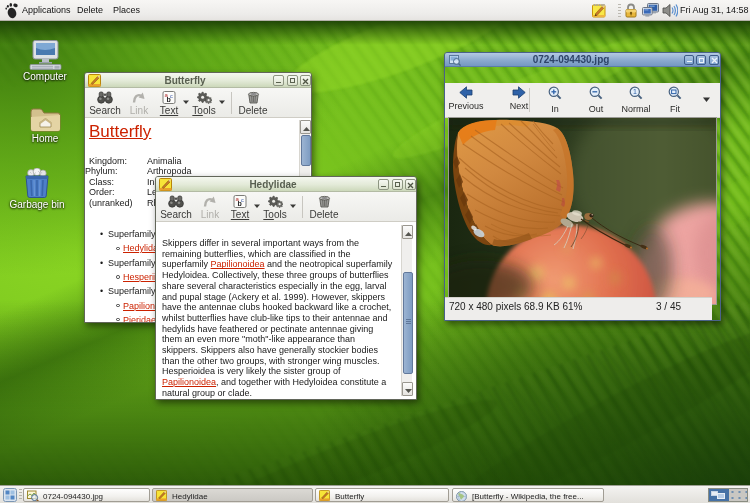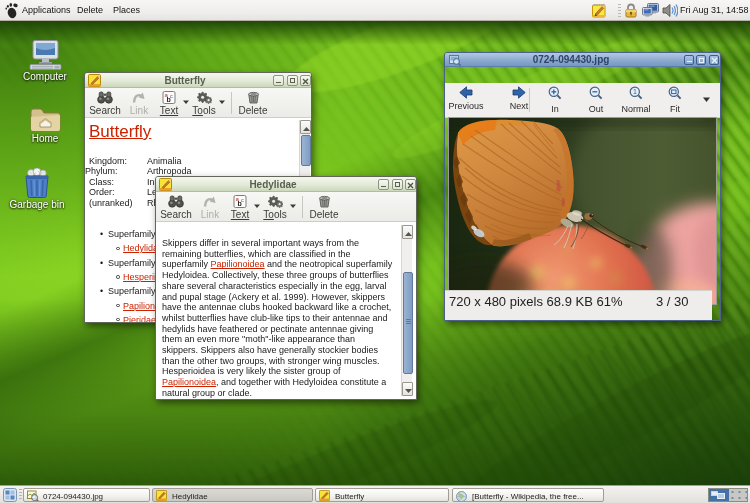--- a/index.html
+++ b/index.html
@@ -39,21 +39,21 @@
 .tbtn.press{background:linear-gradient(#dbd9d4,#cbc9c4)}
 .tbtn span{position:absolute;left:19px;top:1.5px}
 
 .vtit{position:absolute;left:0;top:0;right:0;height:14px;border-radius:2px 2px 0 0;
 background:linear-gradient(#b4c9e2,#89a8cd 60%,#7598c2);border-bottom:1px solid #5c7da8;
 text-align:center;font-size:10px;font-weight:bold;color:#2e4468;line-height:14px;padding-right:23px}
 .vbtn{position:absolute;top:2px;width:10px;height:10px;border:1px solid #3e5c88;border-radius:2px;
 background:linear-gradient(#a9c2e0,#7fa4d0)}
 .vmenu{position:absolute;left:0;top:14px;right:0;height:16px;background:#f0efed;font-size:9.5px;color:#1a1a1a;line-height:16px}
 .vtools{position:absolute;left:0;top:30px;right:0;height:35px;background:#f0efed;border-bottom:1px solid #d4d2cc}
-.vstat{position:absolute;left:0;bottom:0;right:8px;height:30px;background:#eeedeb;border-top:1px solid #d4d2cc;font-size:13px;color:#222}
+.vstat{position:absolute;left:0;bottom:0;right:8px;height:23px;background:#eeedeb;border-top:1px solid #d4d2cc;font-size:10px;color:#222}
 .vitem{position:absolute;top:3px;text-align:center;font-size:9px;color:#2a2a28}
 .vitem div{margin-top:2px}
 </style></head><body>
 <div id="desk">
 
 <svg class="abs" style="left:0;top:0" width="750" height="503" viewBox="0 0 750 503">
  <defs>
   <radialGradient id="wbright" cx="0.10" cy="0.50" r="0.72">
    <stop offset="0" stop-color="#8ad523"></stop>
           <stop offset=".45" stop-color="#7cc71f" stop-opacity=".9"></stop>
@@ -605,21 +605,21 @@
 </g>
 <path d="M132,101 C144,110 158,118 176,127" stroke="#35250f" stroke-width="1.1" fill="none"></path>
 <ellipse cx="179" cy="128" rx="3.8" ry="1.6" fill="#443016" transform="rotate(23 179 128)"></ellipse>
 <circle cx="182" cy="129.5" r="1.1" fill="#b06a28"></circle>
 <path d="M130,103 C130,113 127,122 122,129" stroke="#5a4428" stroke-width=".8" fill="none"></path>
 
 </svg>
       </div>
  <div class="vstat">
   <span style="position:absolute;left:4px;top:3px">720 x 480 pixels 68.9 KB 61%</span>
-  <span style="position:absolute;left:211px;top:3px">3 / 30</span>
+  <span style="position:absolute;left:211px;top:3px">3 / 45</span>
  </div>
 </div>
 
 <div id="taskbar">
  <svg class="abs" style="left:3px;top:2px" width="14" height="14" viewBox="0 0 14 14">
   <rect x="0.5" y="0.5" width="13" height="13" rx="2" fill="#dbe4ef" stroke="#7c97b4"></rect>
   <rect x="2.5" y="2.5" width="4" height="4" fill="#5286c4"></rect>
         <rect x="7.5" y="2.5" width="4" height="4" fill="#9fc0e2"></rect>
   <rect x="2.5" y="7.5" width="4" height="4" fill="#9fc0e2"></rect>
         <rect x="7.5" y="7.5" width="4" height="4" fill="#5286c4"></rect>

